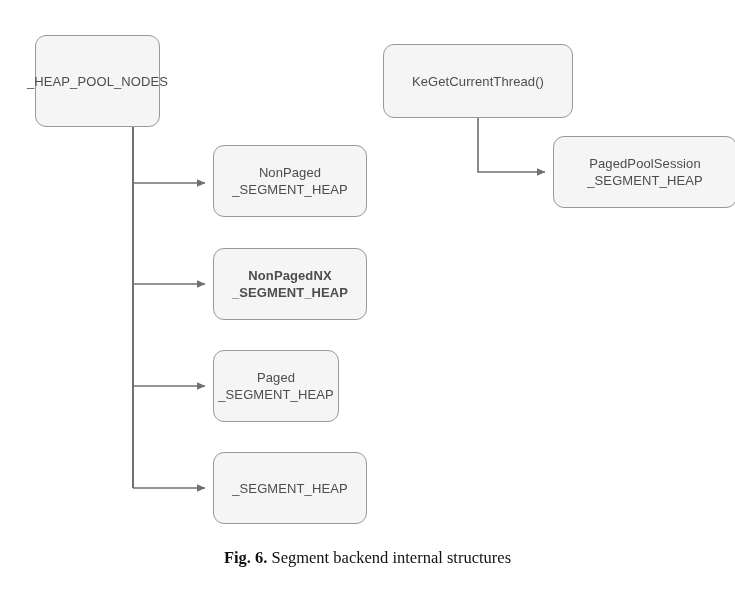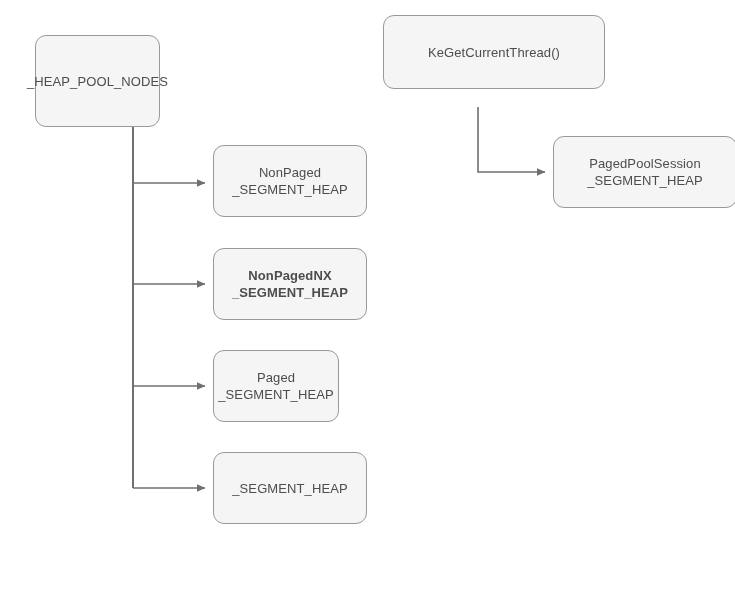--- a/index.html
+++ b/index.html
@@ -103,23 +103,26 @@
 
   <div class="node" style="left:213px; top:350px; width:126px; height:72px;">
     <span class="line">Paged</span>
     <span class="line">_SEGMENT_HEAP</span>
   </div>
 
   <div class="node" style="left:213px; top:452px; width:154px; height:72px;">
     <span class="line">_SEGMENT_HEAP</span>
   </div>
 
-  <div class="node" style="left:383px; top:15px; width:222px; height:74px;">
+  <div class="node" style="left:383px; top:44px; width:190px; height:74px;">
     <span class="line">KeGetCurrentThread()</span>
   </div>
 
   <div class="node" style="left:553px; top:136px; width:184px; height:72px;">
     <span class="line">PagedPoolSession</span>
     <span class="line">_SEGMENT_HEAP</span>
   </div>
 
+  <div class="caption">
+    <span class="fig-label">Fig. 6.</span><span>Segment backend internal structures</span>
+  </div>
 
 </div>
 
 </body></html>

